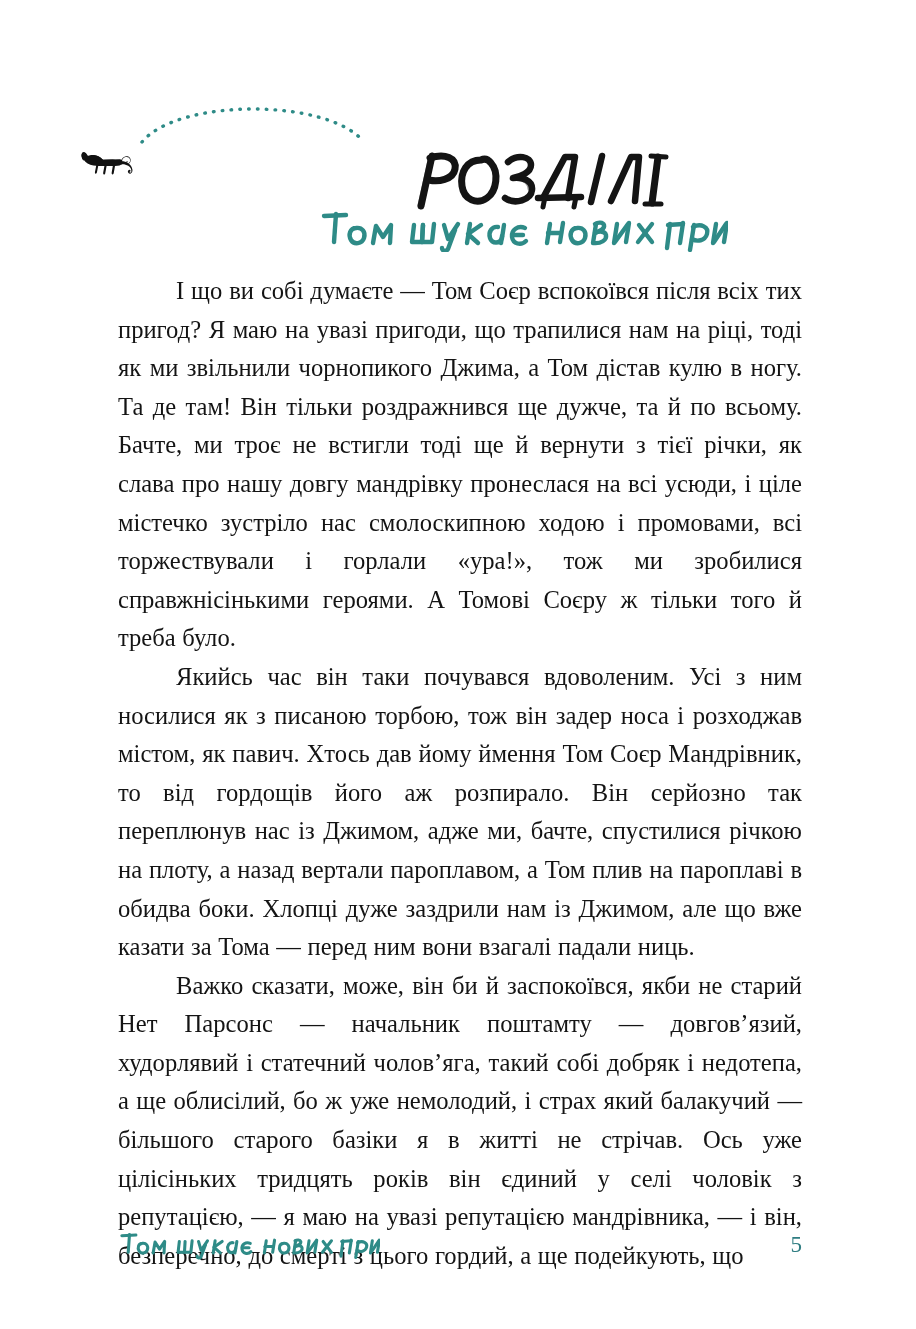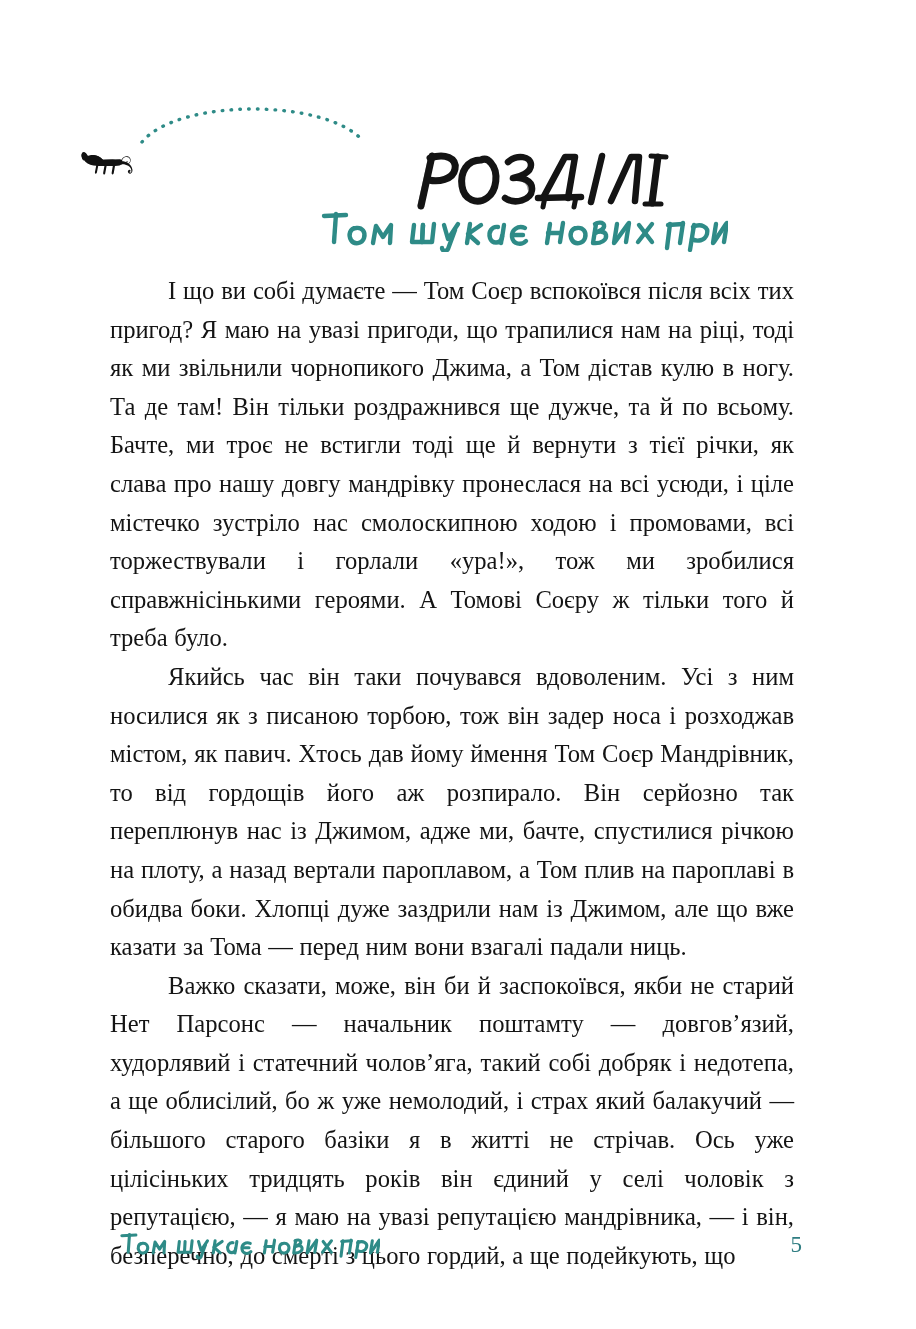--- a/index.html
+++ b/index.html
@@ -79,21 +79,21 @@
     margin: -1px; padding: 0;
     overflow: hidden;
     clip: rect(0 0 0 0);
     white-space: nowrap;
     border: 0;
   }
 
   
   .body-text {
     position: absolute;
-    left: 110px;
+    left: 118px;
     top: 272px;
     width: 684px;
   }
 
   .body-text p {
     margin: 0;
     font-size: 24.6px;
     line-height: 38.6px;
     text-align: justify;
     text-indent: 58px;

